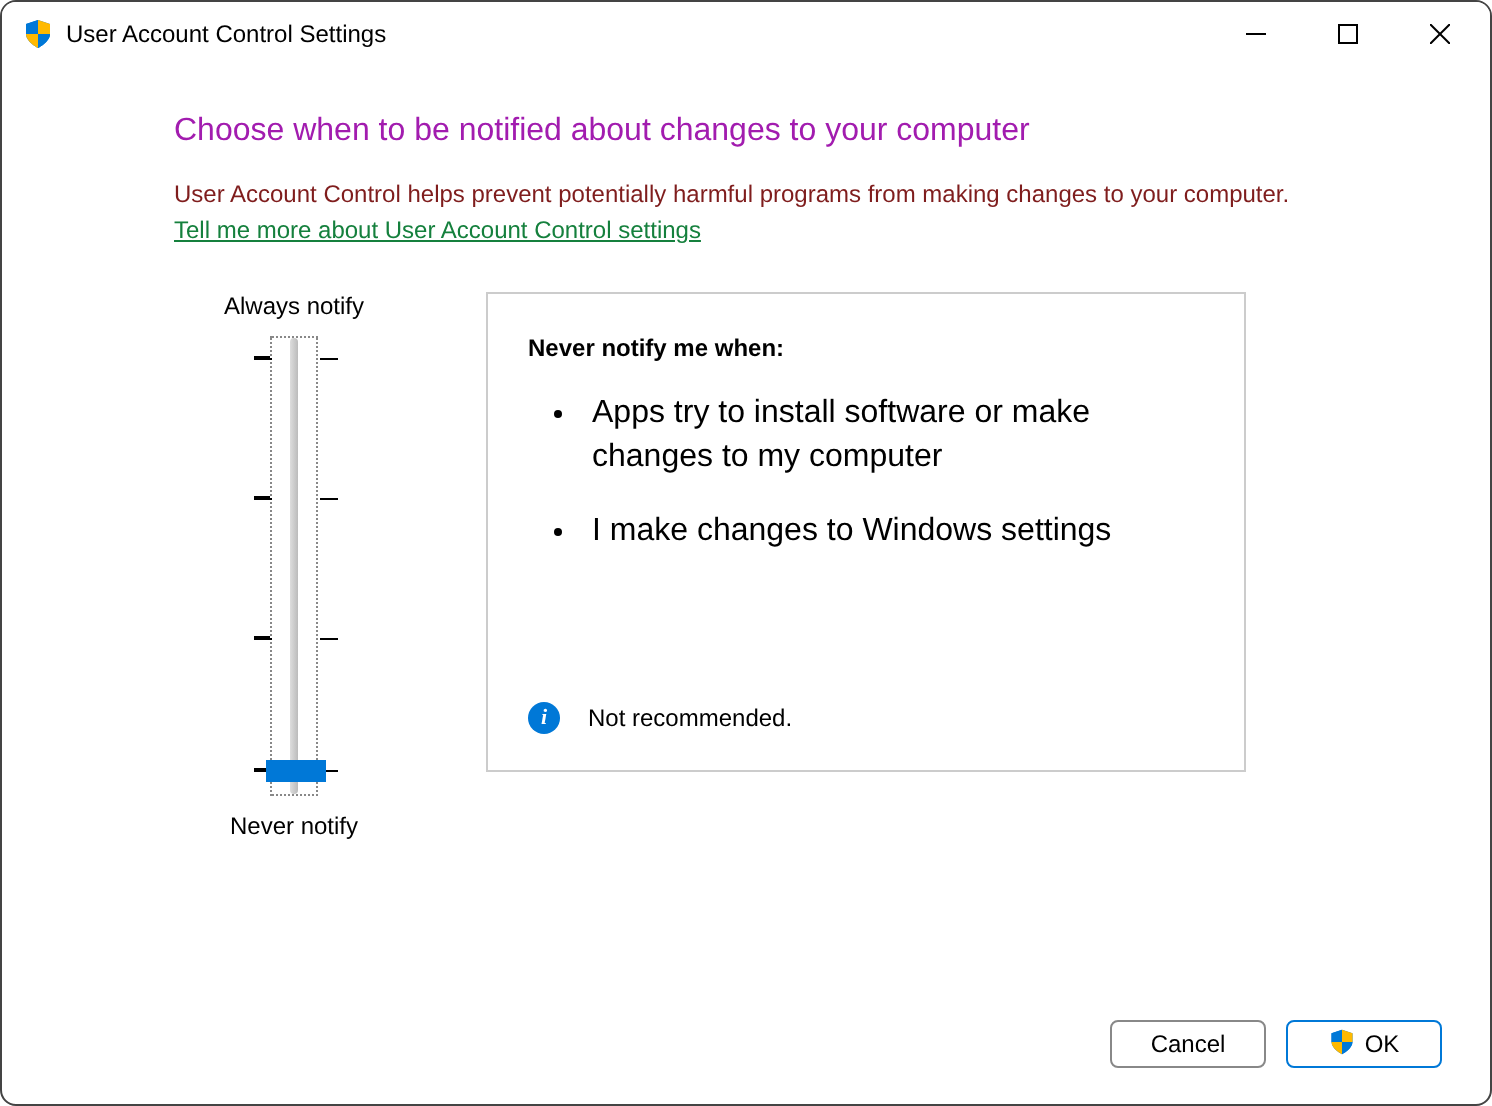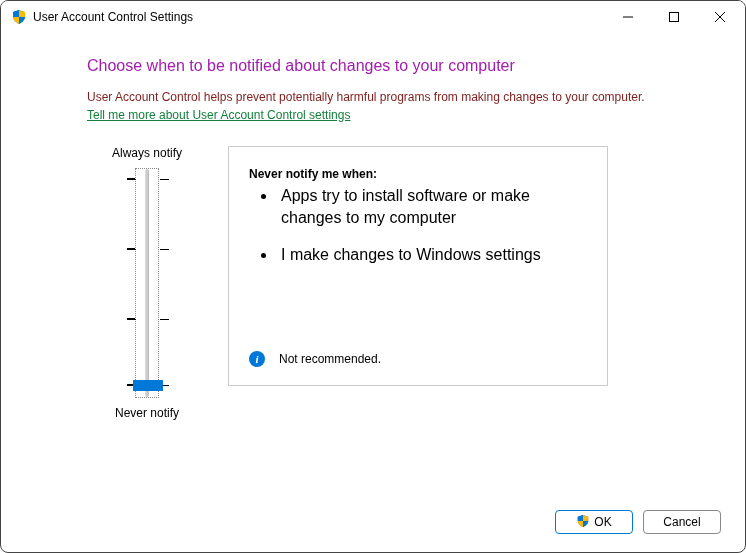--- a/index.html
+++ b/index.html
@@ -69,21 +69,21 @@
     .link {
       color: #15803d;
       text-decoration: underline;
       font-size: 12px;
       cursor: pointer;
       display: inline-block;
     }
     .main-row {
       display: flex;
       margin-top: 24px;
-      gap: 21px;
+      gap: 36px;
     }
     .slider-col {
       width: 120px;
       display: flex;
       flex-direction: column;
       align-items: center;
     }
     .slider-label-top, .slider-label-bottom {
       font-size: 12px;
       color: #000;
@@ -151,21 +151,21 @@
       border: 1px solid #ccc;
       padding: 20px 20px 18px 20px;
       height: 240px;
       display: flex;
       flex-direction: column;
       max-width: 380px;
     }
     .notify-title {
       font-weight: 700;
       font-size: 12px;
-      margin-bottom: 4px;
+      margin-bottom: 15px;
     }
     .notify-list {
       list-style: disc;
       padding-left: 28px;
       font-size: 16px;
     }
     .notify-list li {
       margin-bottom: 14px;
       line-height: 1.4;
       padding-left: 4px;
@@ -286,29 +286,29 @@
         </ul>
         <div class="notify-footer">
           <span class="info-icon">i</span>
           <span>Not recommended.</span>
         </div>
       </div>
     </div>
   </div>
 
   <div class="button-row">
+    <div class="btn">
+      <span>Cancel</span>
+    </div>
     <div class="btn primary">
       <span>
         <svg width="14" height="14" viewBox="0 0 16 16">
           <path d="M8 1 L14 3 L14 8 C14 12 8 15 8 15 C8 15 2 12 2 8 L2 3 Z" fill="#0078d7"></path>
           <path d="M8 1 L14 3 L14 8 L8 8 Z" fill="#ffb900"></path>
           <path d="M8 8 L8 15 C8 15 2 12 2 8 L8 8 Z" fill="#ffb900"></path>
           <path d="M8 1 L8 8 L2 8 L2 3 Z" fill="#0078d7"></path>
           <path d="M8 8 L14 8 C14 12 8 15 8 15 Z" fill="#0078d7"></path>
         </svg>
       </span>
       <span>OK</span>
     </div>
-    <div class="btn">
-      <span>Cancel</span>
-    </div>
   </div>
 </div>
 
 </body></html>

